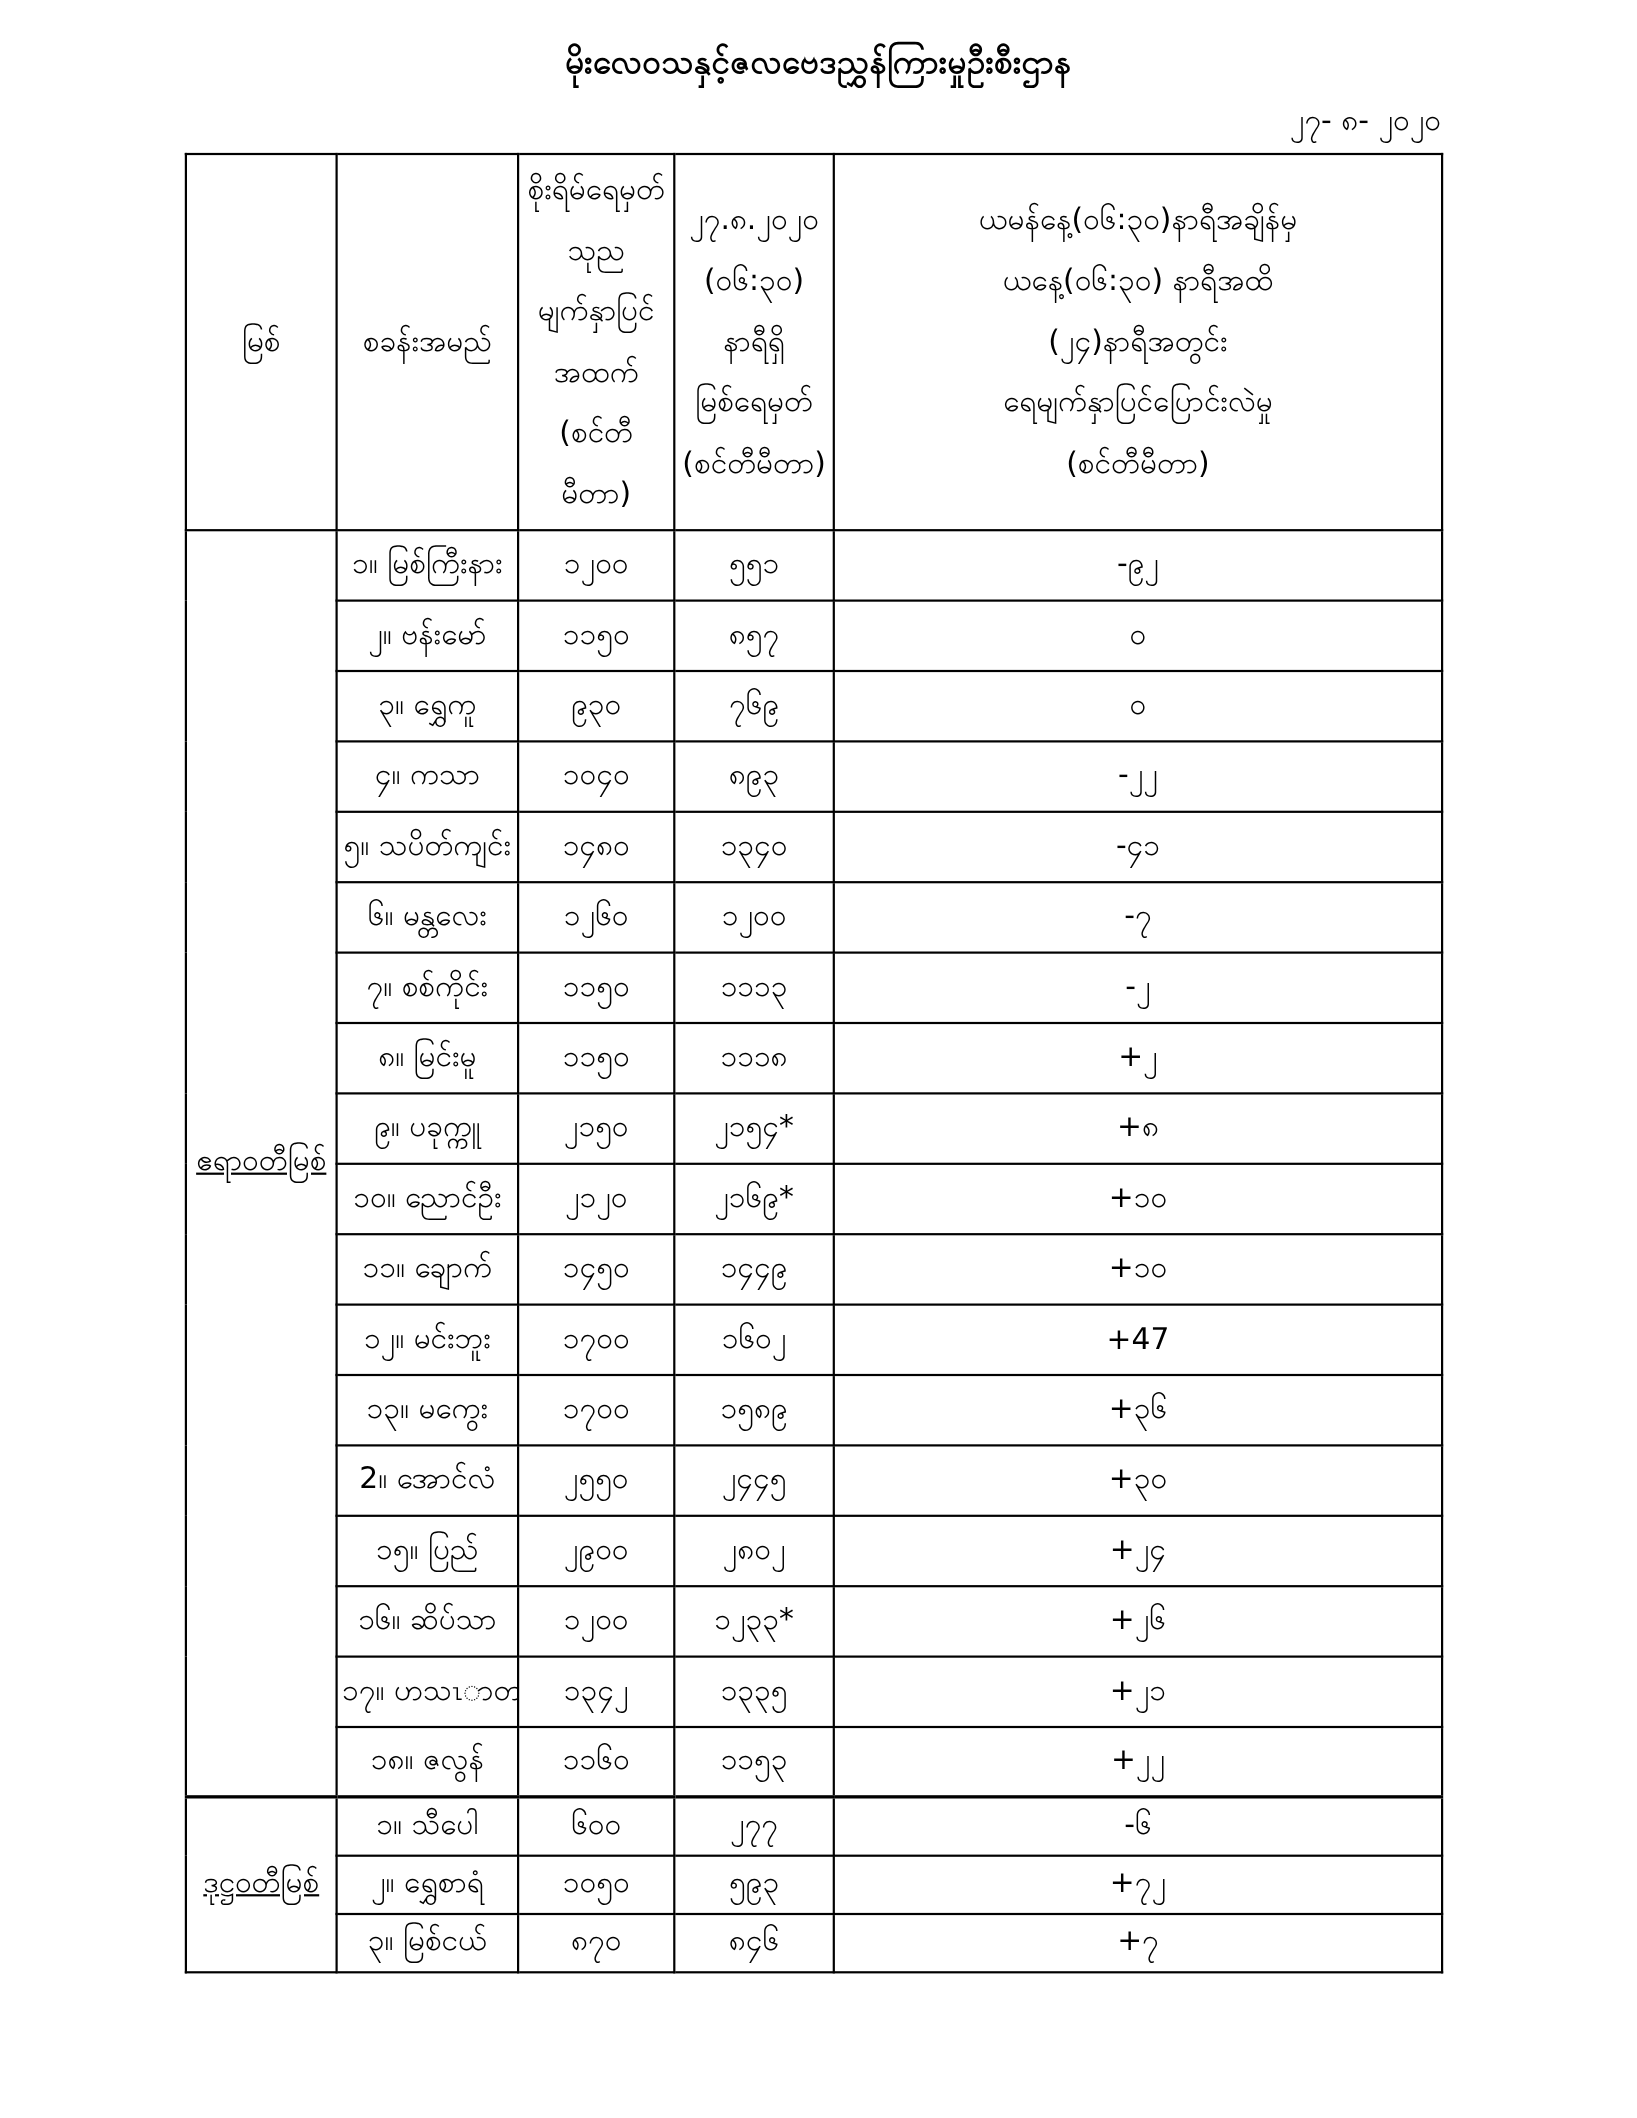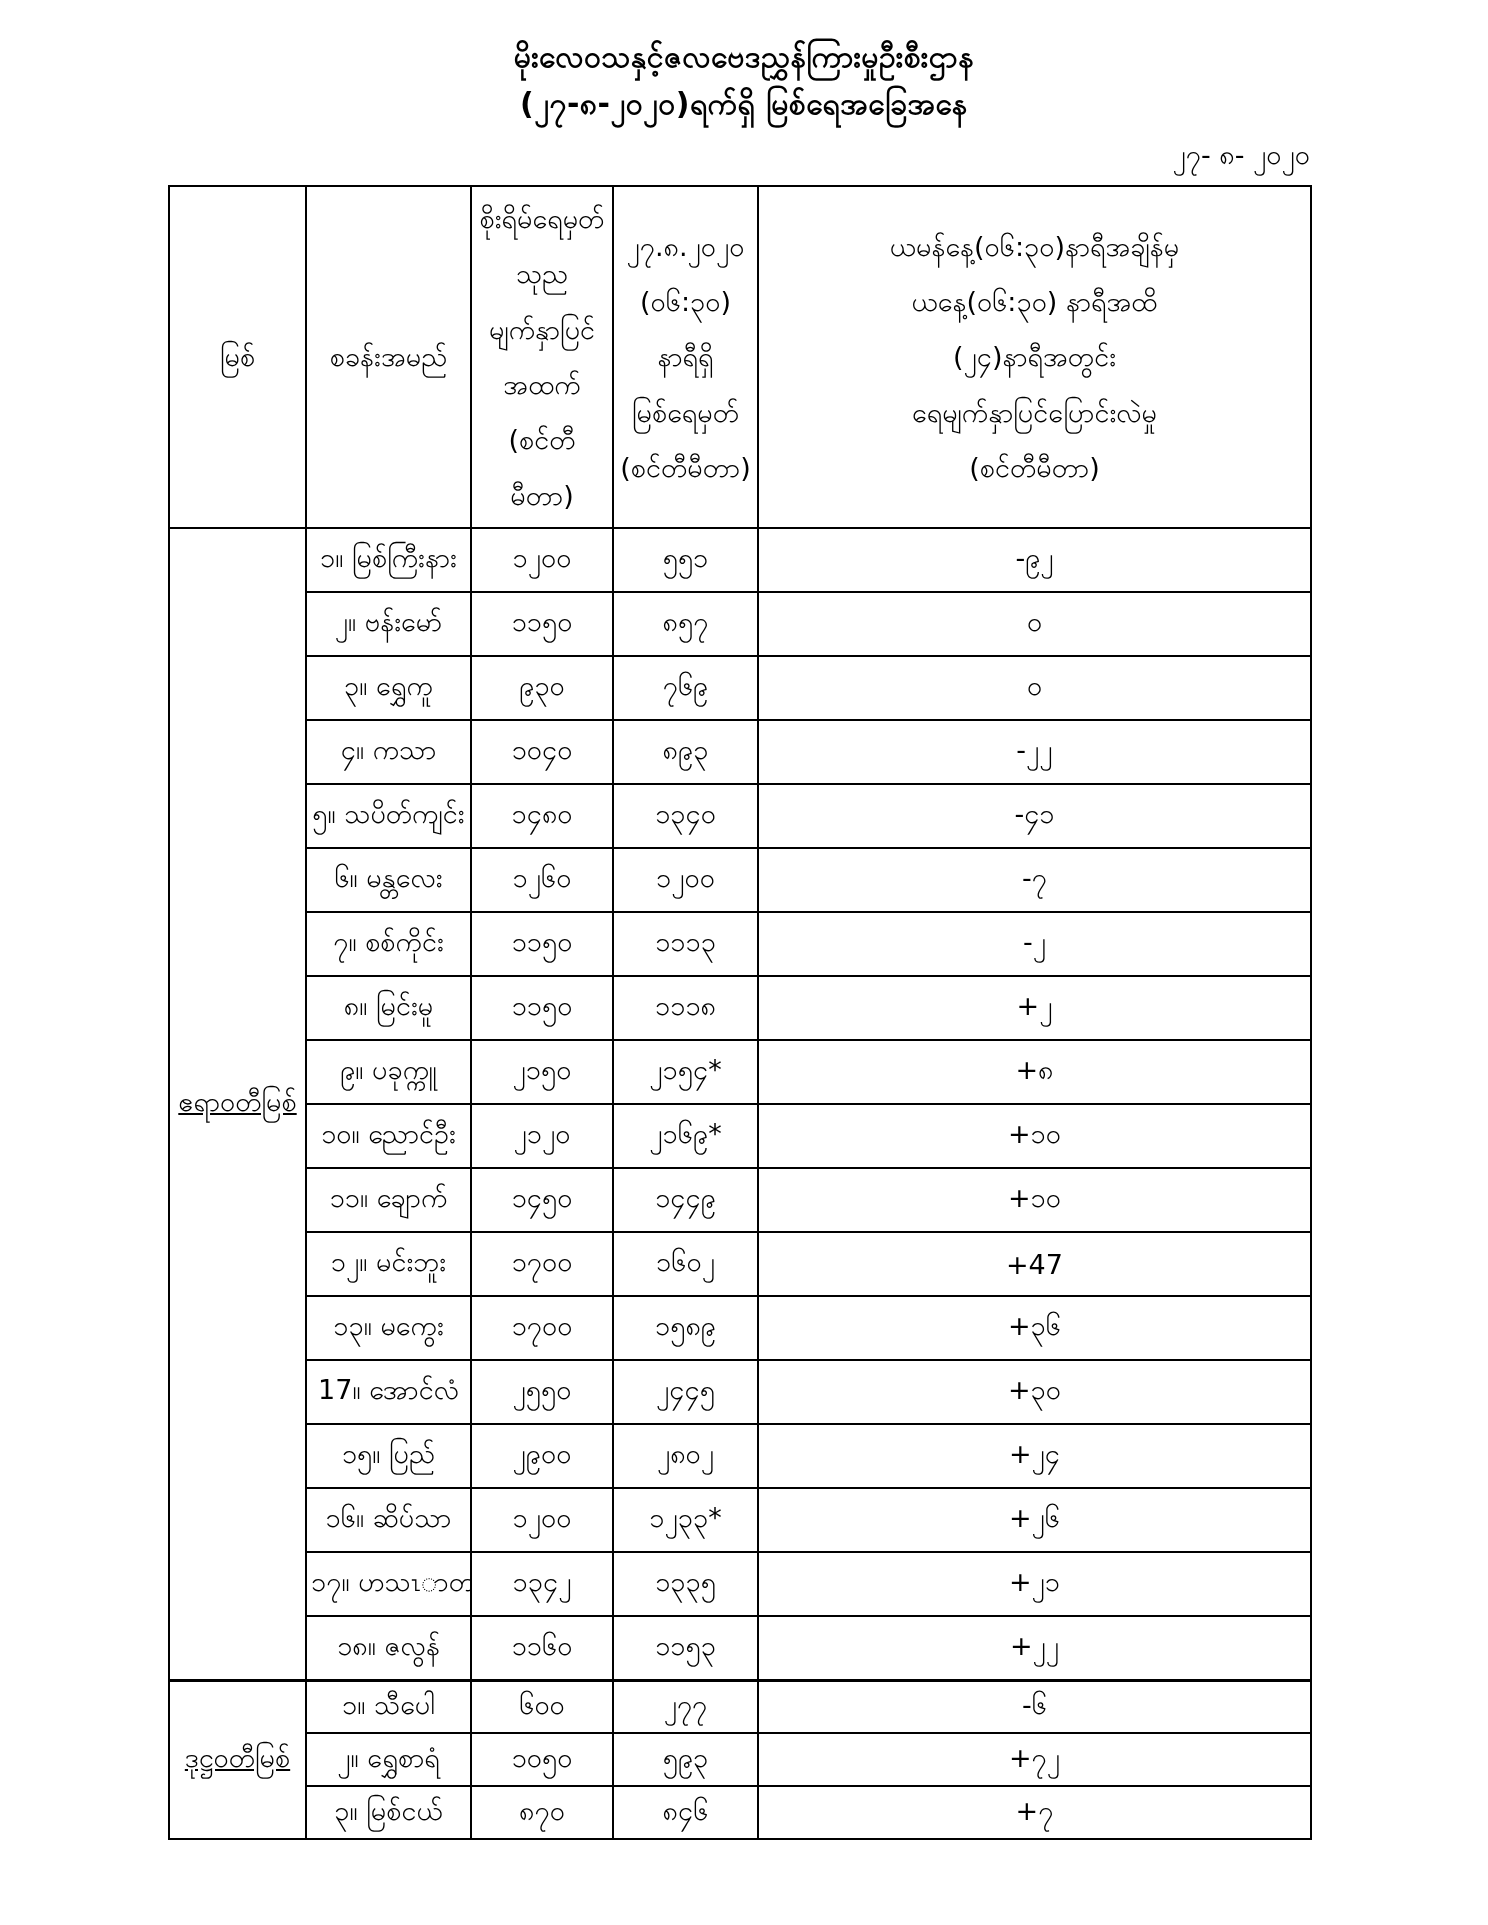--- a/index.html
+++ b/index.html
@@ -87,21 +87,20 @@
   col.c-current { width: 145px; }
   col.c-change  { width: 553px; }
 </style>
 </head>
 <body>
 
 <div class="page">
 
   <div class="title-block">
     <div class="title-line">မိုးလေဝသနှင့်ဇလဗေဒညွှန်ကြားမှုဦးစီးဌာန</div>
-    <div class="title-line">(၂၇-၈-၂၀၂၀)ရက်ရှိ မြစ်ရေအခြေအနေ</div>
   </div>
 
   <div class="date-row">၂၇- ၈- ၂၀၂၀</div>
 
   <table class="river-table">
     <colgroup>
       <col class="c-river">
       <col class="c-station">
       <col class="c-danger">
       <col class="c-current">
@@ -202,21 +201,21 @@
           <td>၁၆၀၂</td>
           <td>+47</td>
         </tr>
         <tr>
           <td class="station-cell">၁၃။ မကွေး</td>
           <td>၁၇၀၀</td>
           <td>၁၅၈၉</td>
           <td>+၃၆</td>
         </tr>
         <tr>
-          <td class="station-cell">17။ အောင်လံ</td>
+          <td class="station-cell">2။ အောင်လံ</td>
           <td>၂၅၅၀</td>
           <td>၂၄၄၅</td>
           <td>+၃၀</td>
         </tr>
         <tr>
           <td class="station-cell">၁၅။ ပြည်</td>
           <td>၂၉၀၀</td>
           <td>၂၈၀၂</td>
           <td>+၂၄</td>
         </tr>

